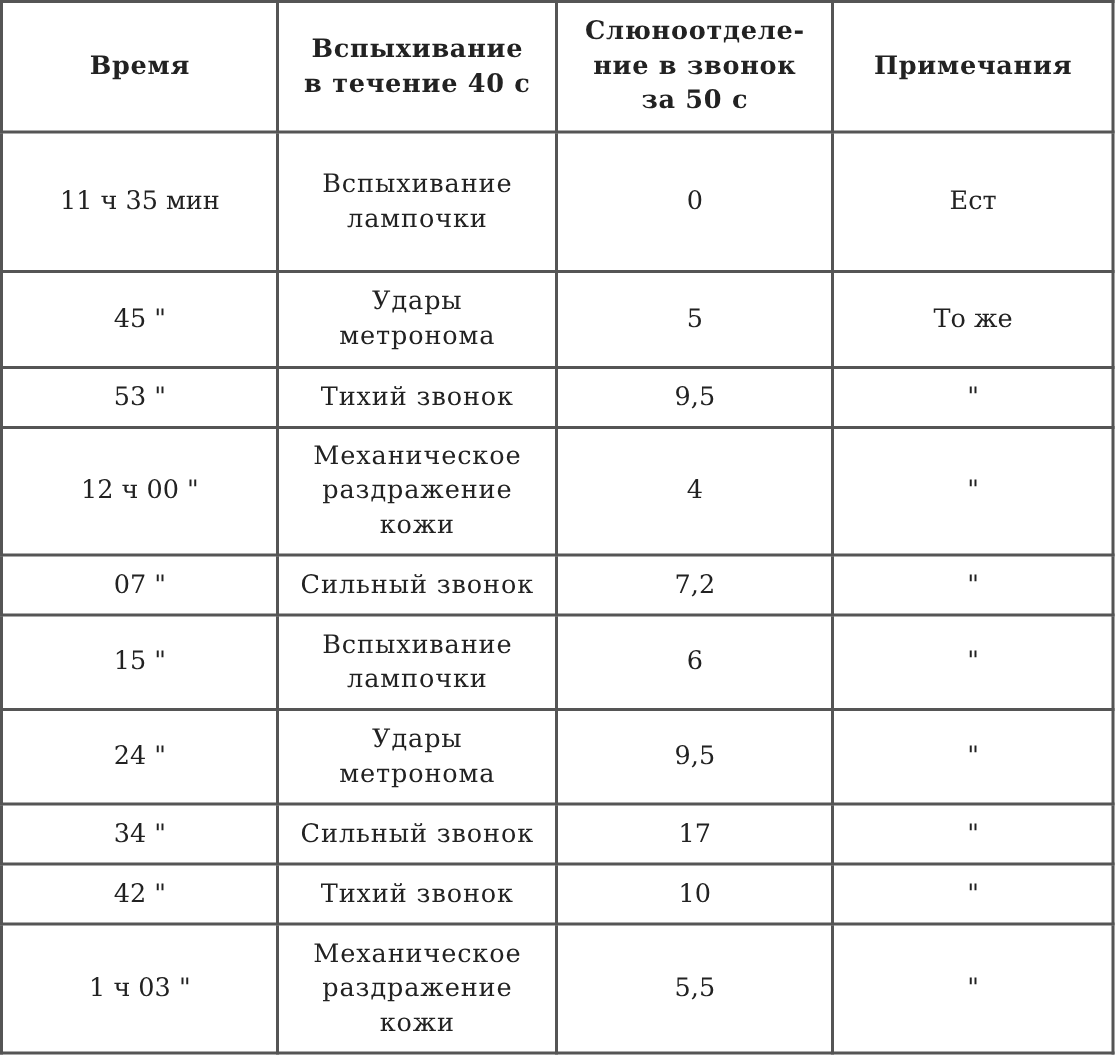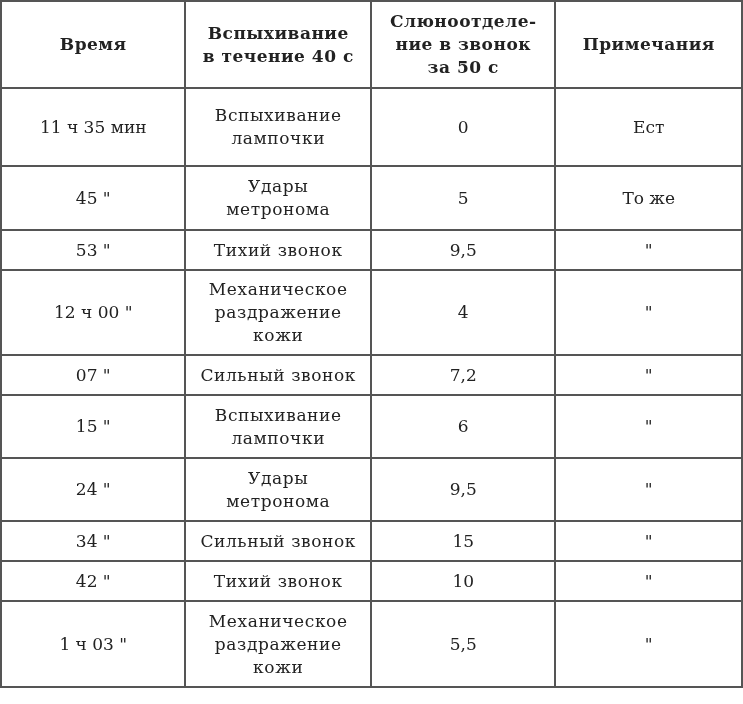--- a/index.html
+++ b/index.html
@@ -36,21 +36,21 @@
         <div>Слюноотделе-</div>
         <div>ние в звонок</div>
         <div>за 50 с</div>
       </th>
       <th>
         <div>Примечания</div>
       </th>
     </tr>
   </thead>
   <tbody>
-    <tr style="height:78px">
+    <tr style="height:93px">
       <td>11 ч  35 мин</td>
       <td class="stim">
         <div>Вспыхивание</div>
         <div>лампочки</div>
       </td>
       <td>0</td>
       <td>Ест</td>
     </tr>
     <tr style="height:64px">
       <td>45 "</td>
@@ -103,21 +103,21 @@
         <div>метронома</div>
       </td>
       <td>9,5</td>
       <td>"</td>
     </tr>
     <tr style="height:40px">
       <td>34 "</td>
       <td class="stim">
         <div>Сильный звонок</div>
       </td>
-      <td>15</td>
+      <td>17</td>
       <td>"</td>
     </tr>
     <tr style="height:40px">
       <td>42 "</td>
       <td class="stim">
         <div>Тихий звонок</div>
       </td>
       <td>10</td>
       <td>"</td>
     </tr>

